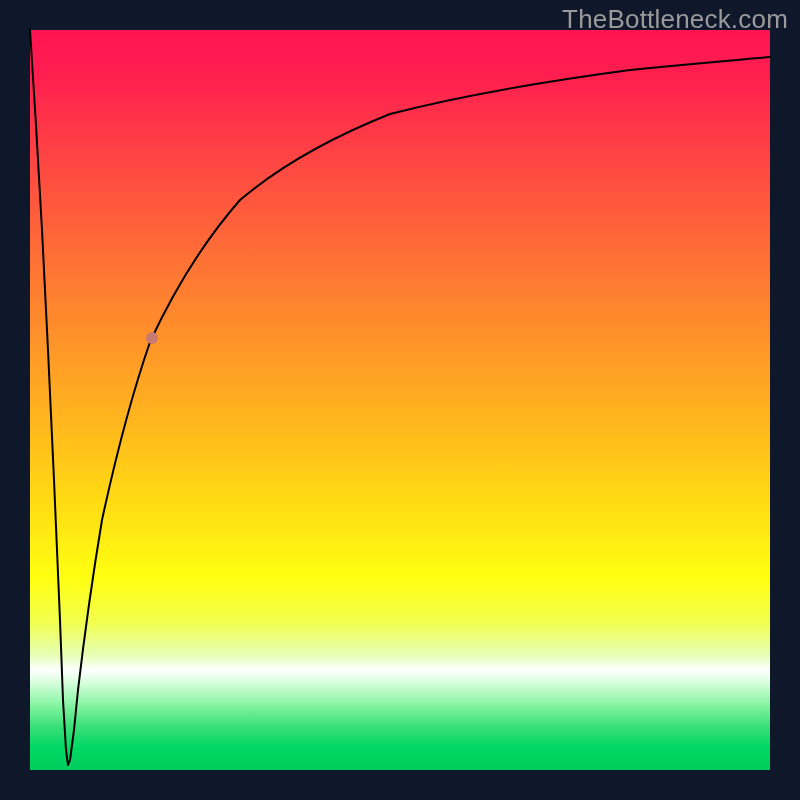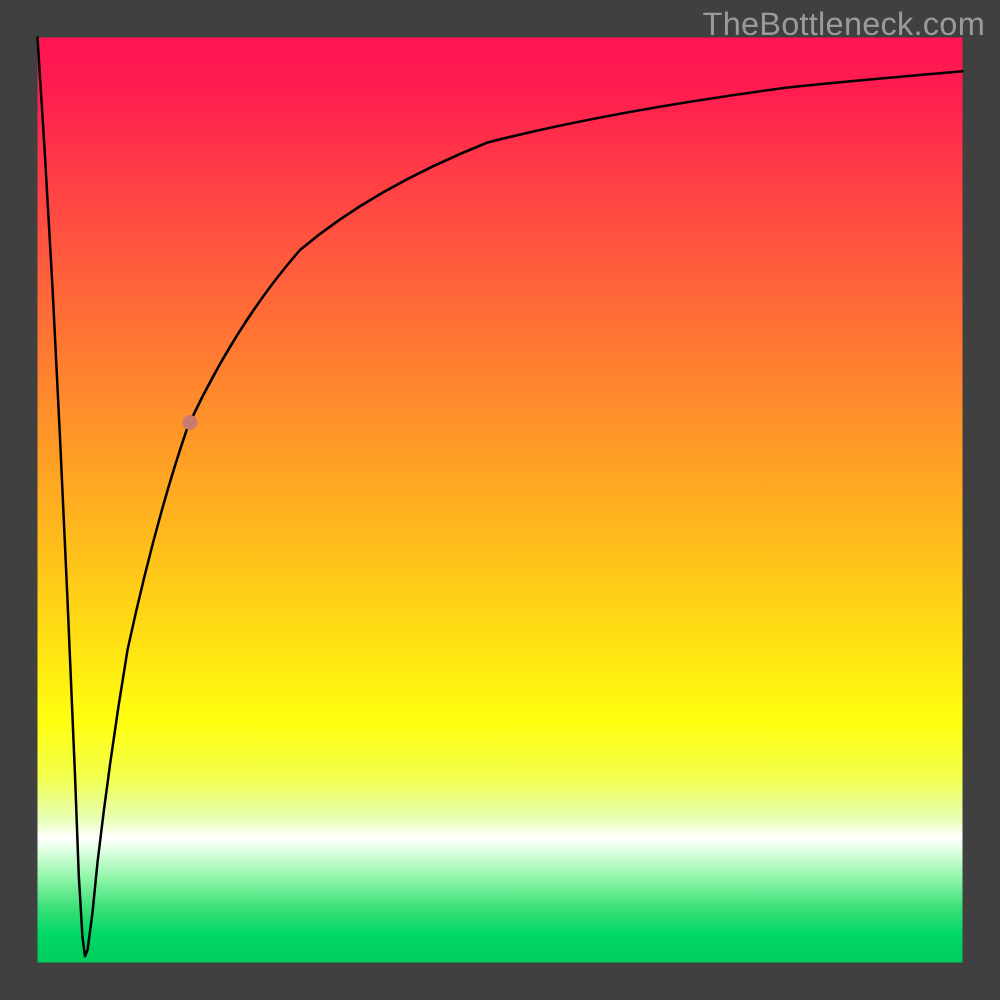--- a/index.html
+++ b/index.html
@@ -8,21 +8,21 @@
     width: 800px;
     height: 800px;
     overflow: hidden;
     background: #000;
     font-family: Arial, Helvetica, sans-serif;
   }
   .frame {
     position: relative;
     width: 800px;
     height: 800px;
-    background: #404040;
+    background: #0f172a;
   }
   .plot-area {
     position: absolute;
     left: 30px;
     top: 30px;
     width: 740px;
     height: 740px;
     background: linear-gradient(
       to bottom,
       #ff1453 0%,

